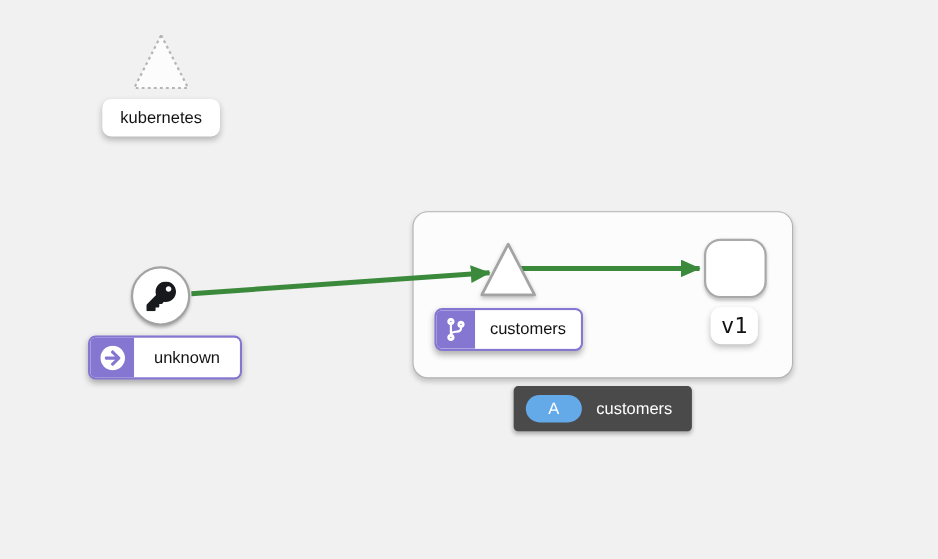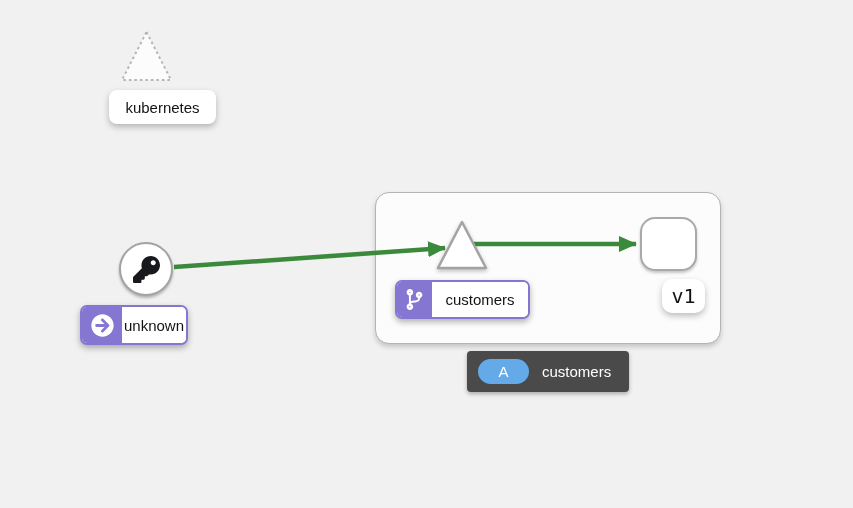--- a/index.html
+++ b/index.html
@@ -34,42 +34,42 @@
     background:#ffffff;border:2px solid #a9a9a9;border-radius:15px;
     box-shadow:0 2px 3px rgba(0,0,0,0.22);
     box-sizing:border-box;
   }
 
   
   .plain-label{
     position:absolute;background:#ffffff;border-radius:8px;
     box-shadow:0 3px 6px rgba(0,0,0,0.25);
     display:flex;align-items:center;justify-content:center;
-    font-size:15px;color:#131313;margin-left:16px;
+    font-size:15px;color:#131313;
   }
   .label-kubernetes{left:93px;top:90px;width:107px;height:34px;}
   .label-v1{left:646px;top:279px;width:43px;height:34px;border-radius:10px;
     font-family:"DejaVu Sans Mono",monospace;font-size:20px;}
 
   
   .badged-label{
     position:absolute;display:flex;align-items:stretch;
     border:2px solid #8476d1;border-radius:7px;background:#ffffff;
     box-shadow:0 3px 6px rgba(0,0,0,0.3);
     box-sizing:border-box;overflow:hidden;
   }
   .badged-label .badge{
     background:#8476d1;display:flex;align-items:center;justify-content:center;
     flex:0 0 auto;
   }
   .badged-label .txt{
     display:flex;align-items:center;justify-content:center;flex:1 1 auto;
     font-size:15px;color:#131313;background:#ffffff;
   }
-  .label-unknown{left:80px;top:305px;width:108px;height:40px;}
+  .label-unknown{left:80px;top:305px;width:140px;height:40px;}
   .label-unknown .badge{width:40px;}
   .label-customers{left:395px;top:280px;width:135px;height:39px;}
   .label-customers .badge{width:35px;}
 
   
   .tooltip{
     position:absolute;left:467px;top:351px;width:162px;height:41px;
     background:#4a4a4a;border-radius:4px;
     box-shadow:0 2px 4px rgba(0,0,0,0.3);
     display:flex;align-items:center;box-sizing:border-box;padding:0 12px 0 11px;

